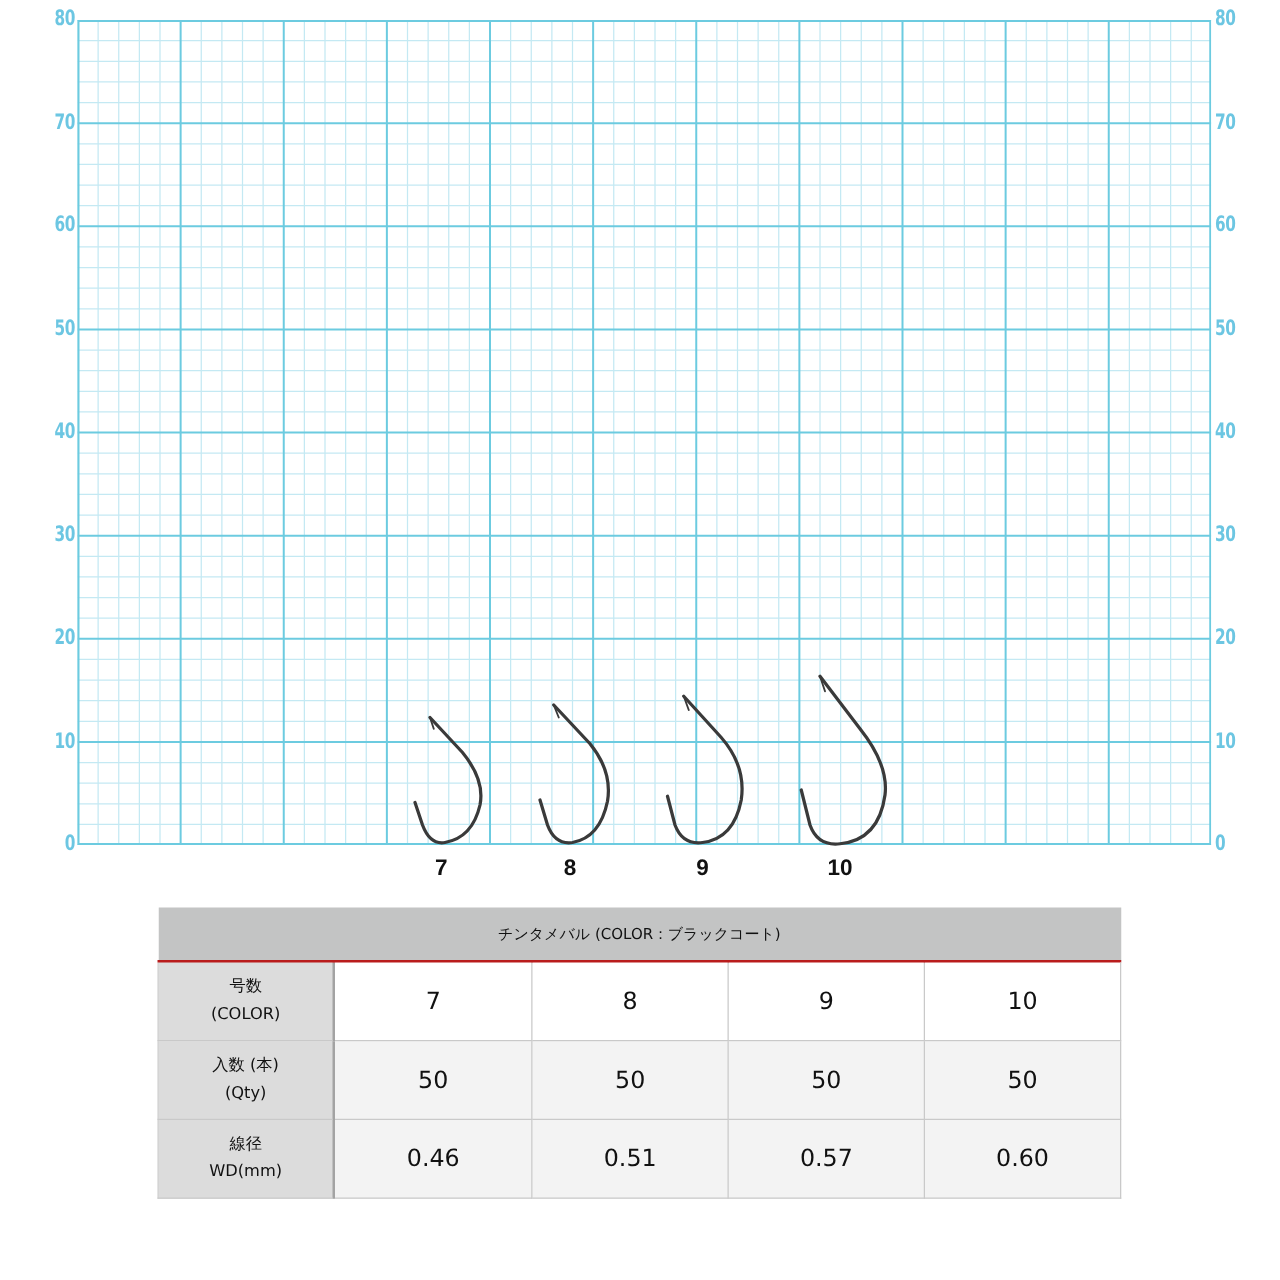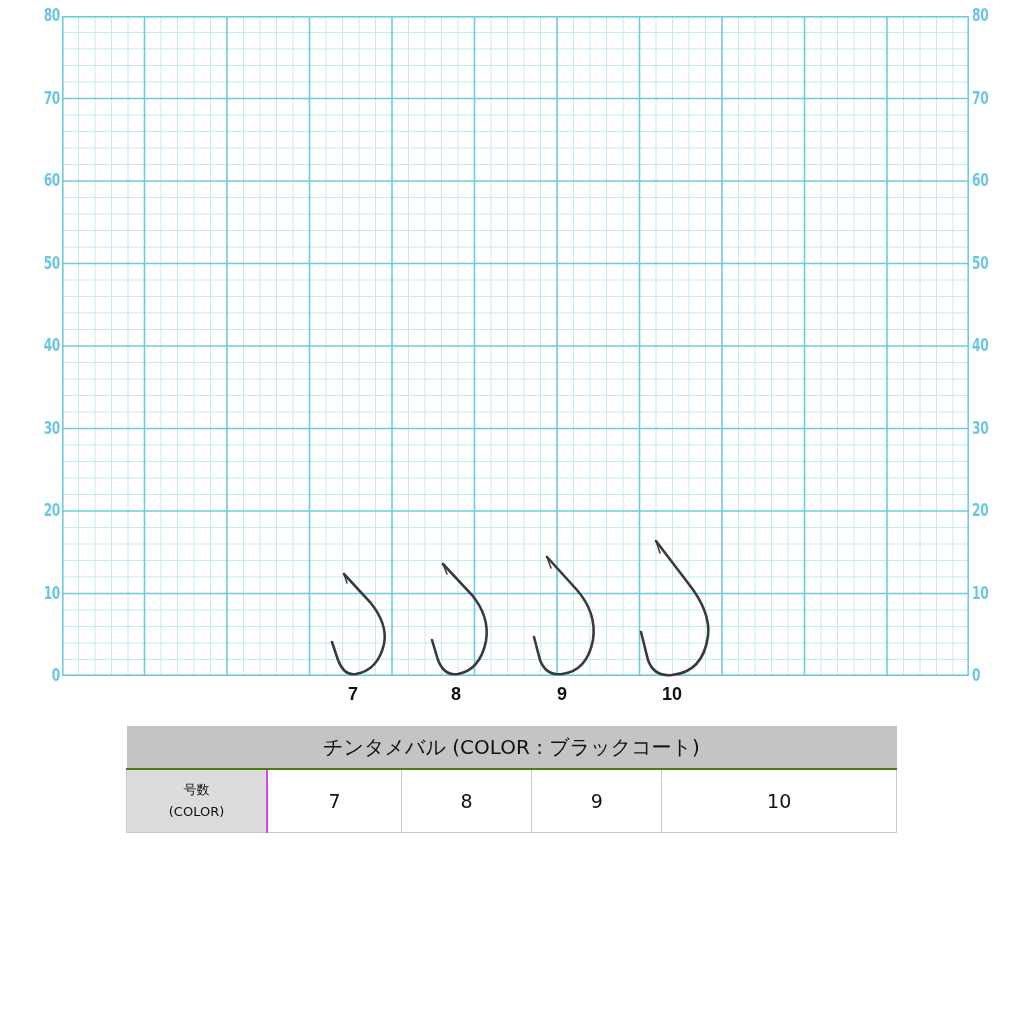--- a/index.html
+++ b/index.html
@@ -5,23 +5,23 @@
   html, body { margin:0; padding:0; background:#ffffff; }
   body { width:1024px; height:1024px; position:relative; overflow:hidden; font-family:"DejaVu Sans", sans-serif; }
   .grid-wrap { position:absolute; left:62px; top:16px; width:907px; height:660px; }
   .grid-wrap svg { position:absolute; left:0; top:0; }
   .ylabel { position:absolute; font-family:"DejaVu Sans", sans-serif; font-weight:bold; color:#6cc6e2; font-size:17px; line-height:17px; transform:scaleX(0.72); letter-spacing:-0.5px; }
   .ylabel.left { left:30px; transform-origin:right center; text-align:right; width:30px; }
   .ylabel.right { left:972px; transform-origin:left center; width:30px; }
   .hooks { position:absolute; left:0; top:0; width:1024px; height:710px; }
   .size-label { position:absolute; top:684px; font-family:"Liberation Sans", sans-serif; font-weight:bold; font-size:18px; color:#111; width:40px; text-align:center; }
   table.spec { position:absolute; left:126px; top:726px; width:771px; border-collapse:collapse; font-family:"DejaVu Sans", sans-serif; color:#111; }
-  table.spec th.title { background:#c3c4c4; height:40px; font-weight:normal; font-size:20px; border-bottom:2px solid #4d7c0f; }
+  table.spec th.title { background:#c3c4c4; height:40px; font-weight:normal; font-size:12px; border-bottom:2px solid #b91c1c; }
   table.spec td { border:1px solid #c9c9c9; text-align:center; height:60px; font-size:19px; }
-  table.spec td.hdr { background:#dcdcdc; width:137px; font-size:13px; line-height:22px; border-right:2px solid #d946ef; }
+  table.spec td.hdr { background:#dcdcdc; width:137px; font-size:13px; line-height:22px; border-right:2px solid #a3a3a3; }
   table.spec tr.alt td.val { background:#f3f3f3; }
   table.spec tr td.val { background:#ffffff; }
 </style>
 </head>
 <body>
 
 <div class="grid-wrap">
   <svg width="907" height="660" viewBox="0 0 907 660">
     <g id="minor" stroke="#c4e9f3" stroke-width="1">
         <line x1="16.5" x2="16.5" y1="0" y2="660"></line>
@@ -185,14 +185,28 @@
       <tr>
     <th class="title" colspan="5">チンタメバル (COLOR : ブラックコート)</th>
   </tr>
   <tr>
     <td class="hdr"><span>号数</span><br><span>(COLOR)</span></td>
     <td class="val">7</td>
     <td class="val">8</td>
     <td class="val">9</td>
     <td class="val">10</td>
   </tr>
+  <tr class="alt">
+    <td class="hdr"><span>入数 (本)</span><br><span>(Qty)</span></td>
+    <td class="val">50</td>
+    <td class="val">50</td>
+    <td class="val">50</td>
+    <td class="val">50</td>
+  </tr>
+  <tr class="alt">
+    <td class="hdr"><span>線径</span><br><span>WD(mm)</span></td>
+    <td class="val">0.46</td>
+    <td class="val">0.51</td>
+    <td class="val">0.57</td>
+    <td class="val">0.60</td>
+  </tr>
 </tbody>
   </table>
 
 </body></html>

